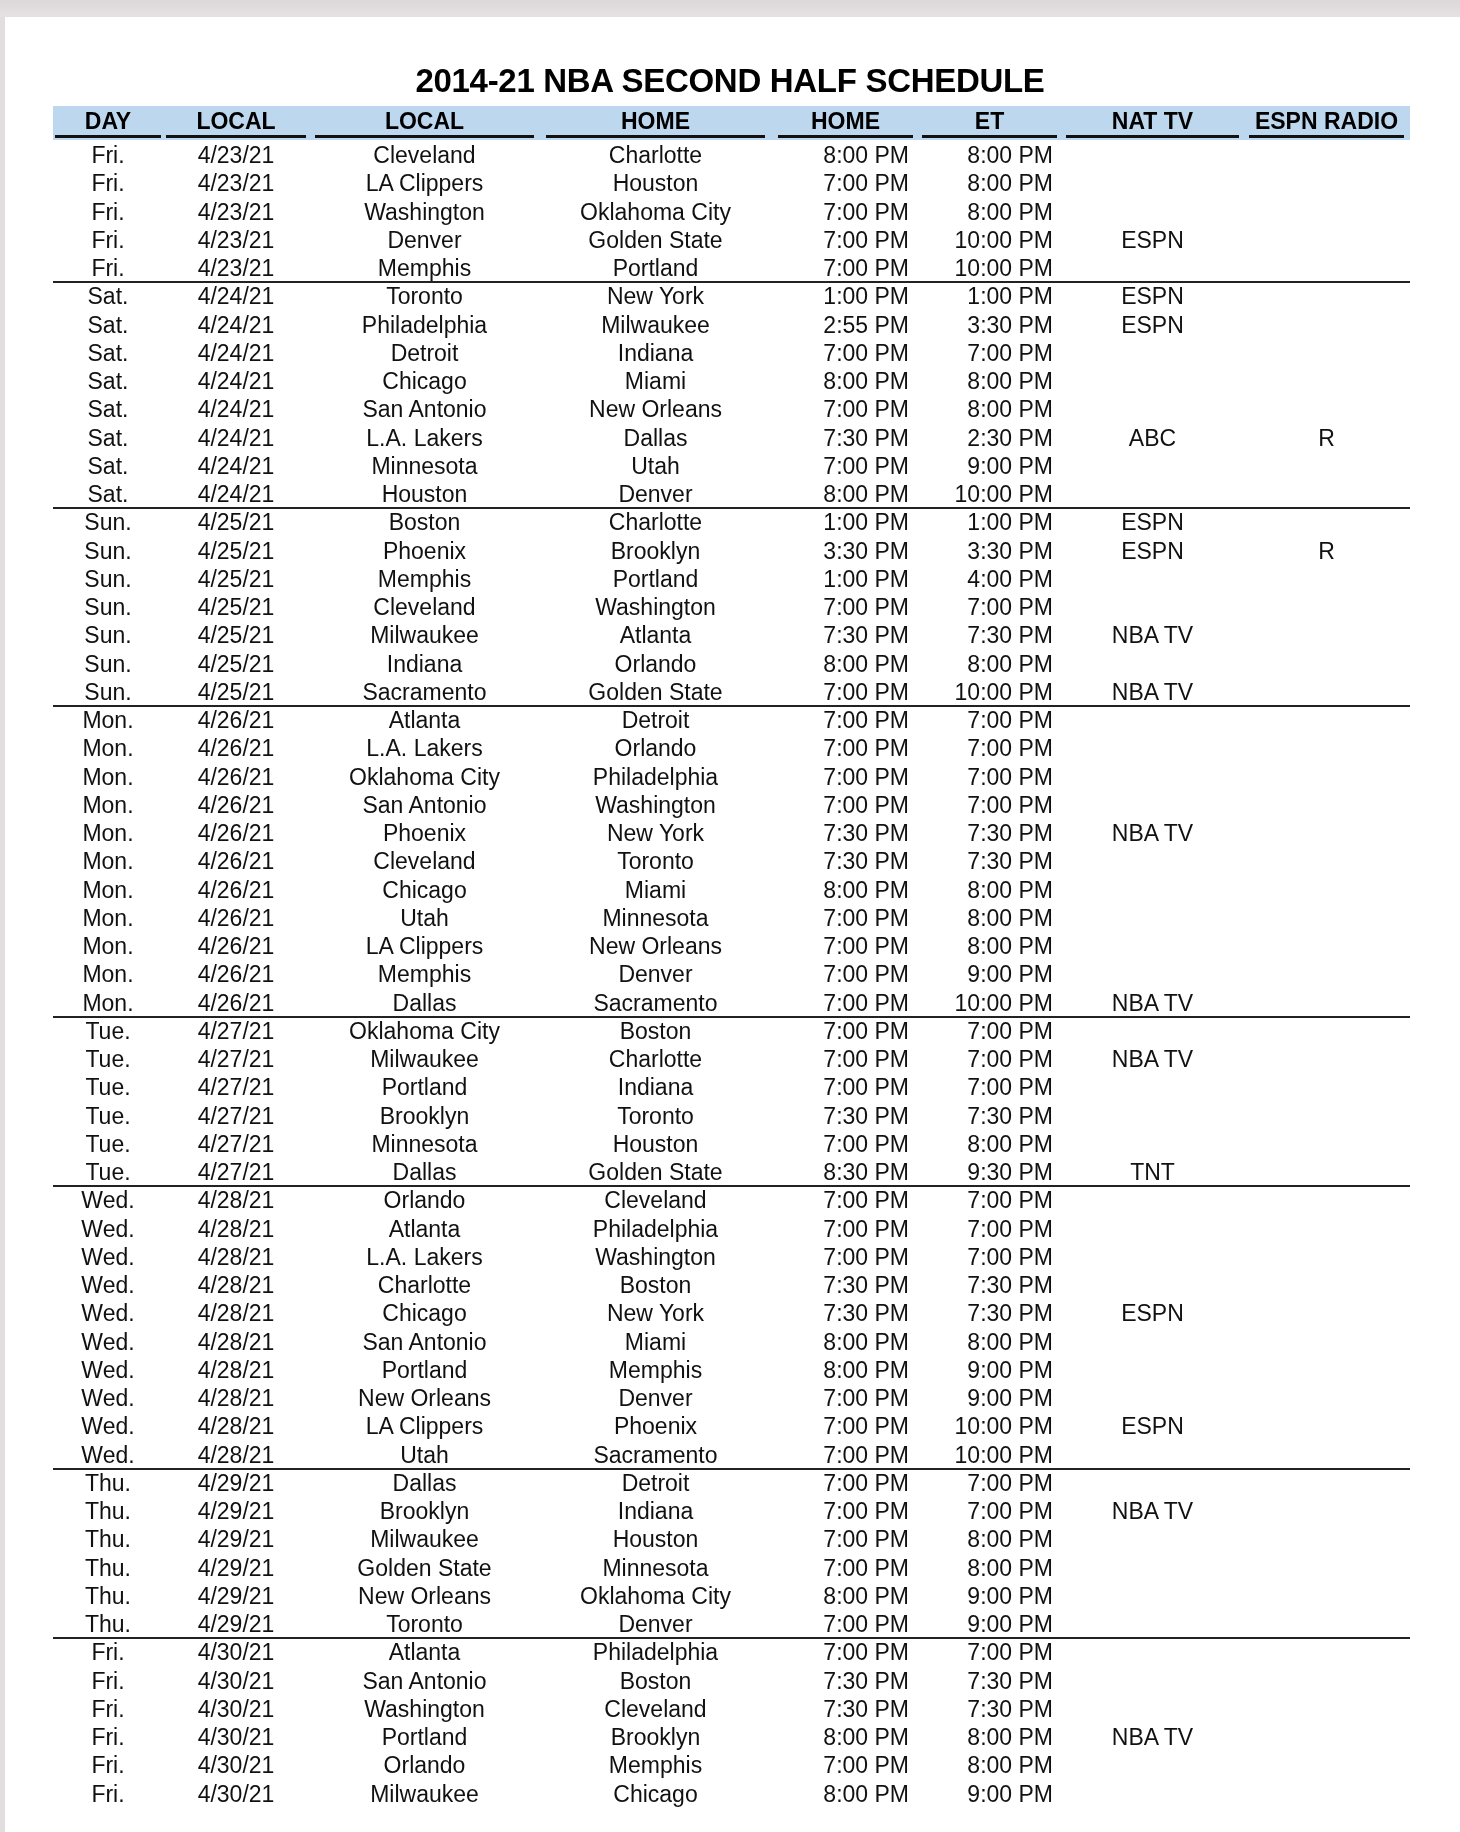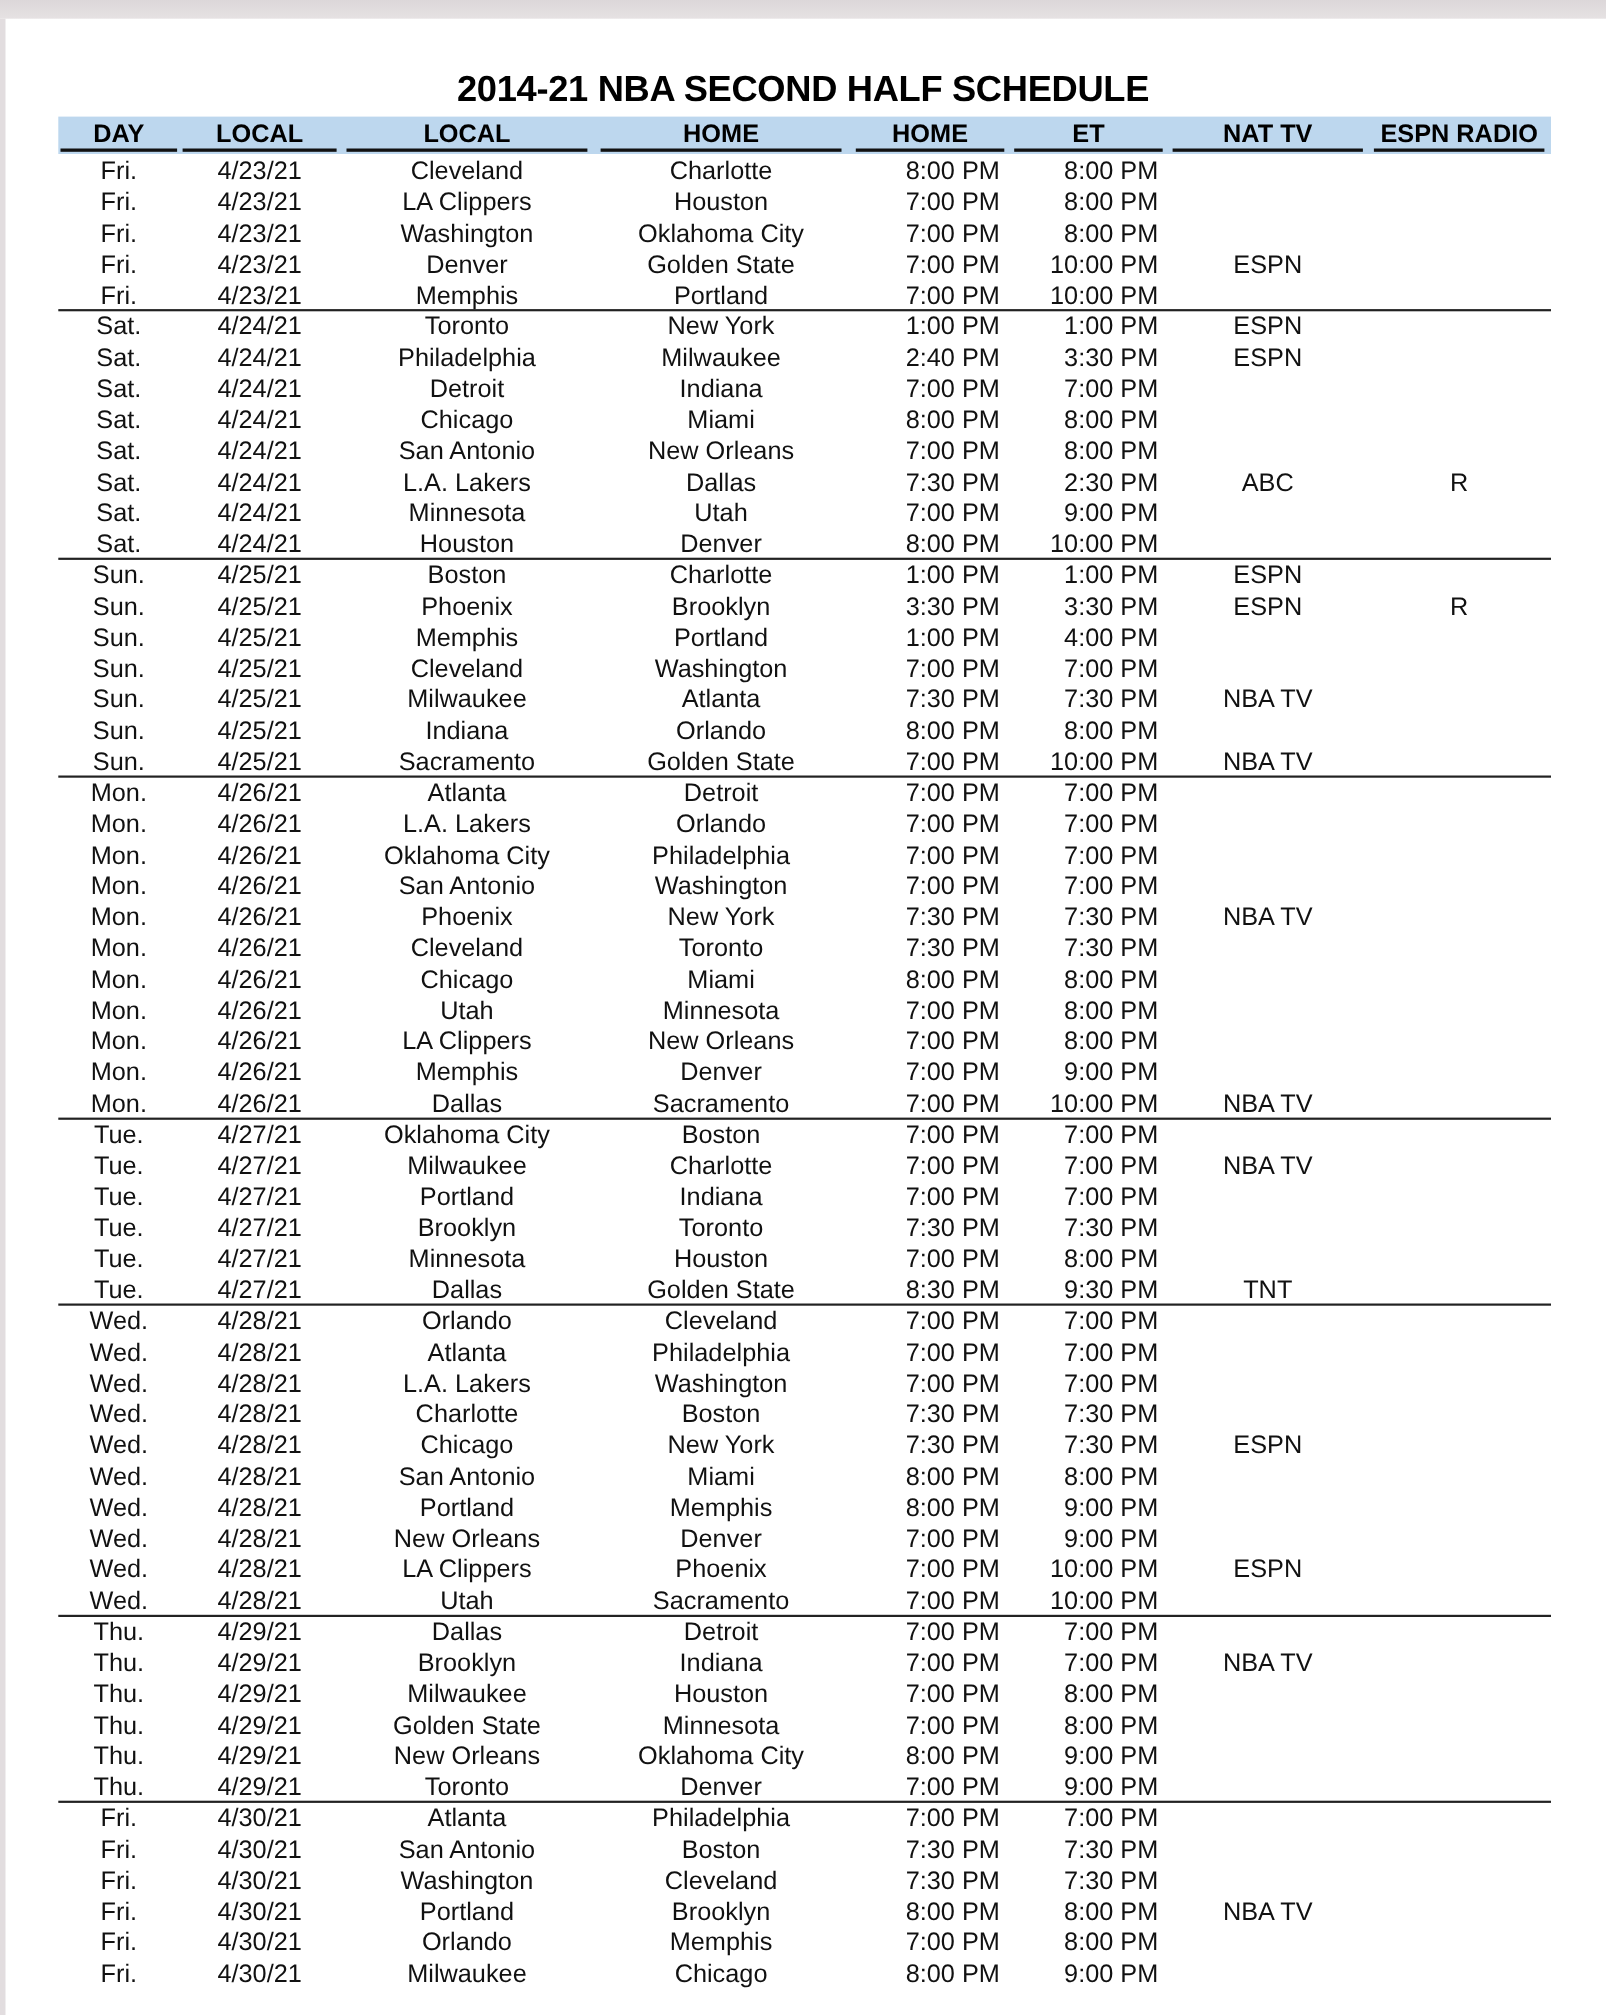--- a/index.html
+++ b/index.html
@@ -125,21 +125,21 @@
     <span class="c right" style="left:778px;width:131px;">1:00 PM</span>
     <span class="c right" style="left:922px;width:131px;">1:00 PM</span>
     <span class="c center" style="left:1066px;width:173px;">ESPN</span>
     <span class="c center" style="left:1249px;width:155px;"></span>
   </div>
     <div class="row">
     <span class="c center" style="left:55px;width:106px;">Sat.</span>
     <span class="c center" style="left:166px;width:140px;">4/24/21</span>
     <span class="c center" style="left:315px;width:219px;">Philadelphia</span>
     <span class="c center" style="left:546px;width:219px;">Milwaukee</span>
-    <span class="c right" style="left:778px;width:131px;">2:40 PM</span>
+    <span class="c right" style="left:778px;width:131px;">2:55 PM</span>
     <span class="c right" style="left:922px;width:131px;">3:30 PM</span>
     <span class="c center" style="left:1066px;width:173px;">ESPN</span>
     <span class="c center" style="left:1249px;width:155px;"></span>
   </div>
     <div class="row">
     <span class="c center" style="left:55px;width:106px;">Sat.</span>
     <span class="c center" style="left:166px;width:140px;">4/24/21</span>
     <span class="c center" style="left:315px;width:219px;">Detroit</span>
     <span class="c center" style="left:546px;width:219px;">Indiana</span>
     <span class="c right" style="left:778px;width:131px;">7:00 PM</span>

